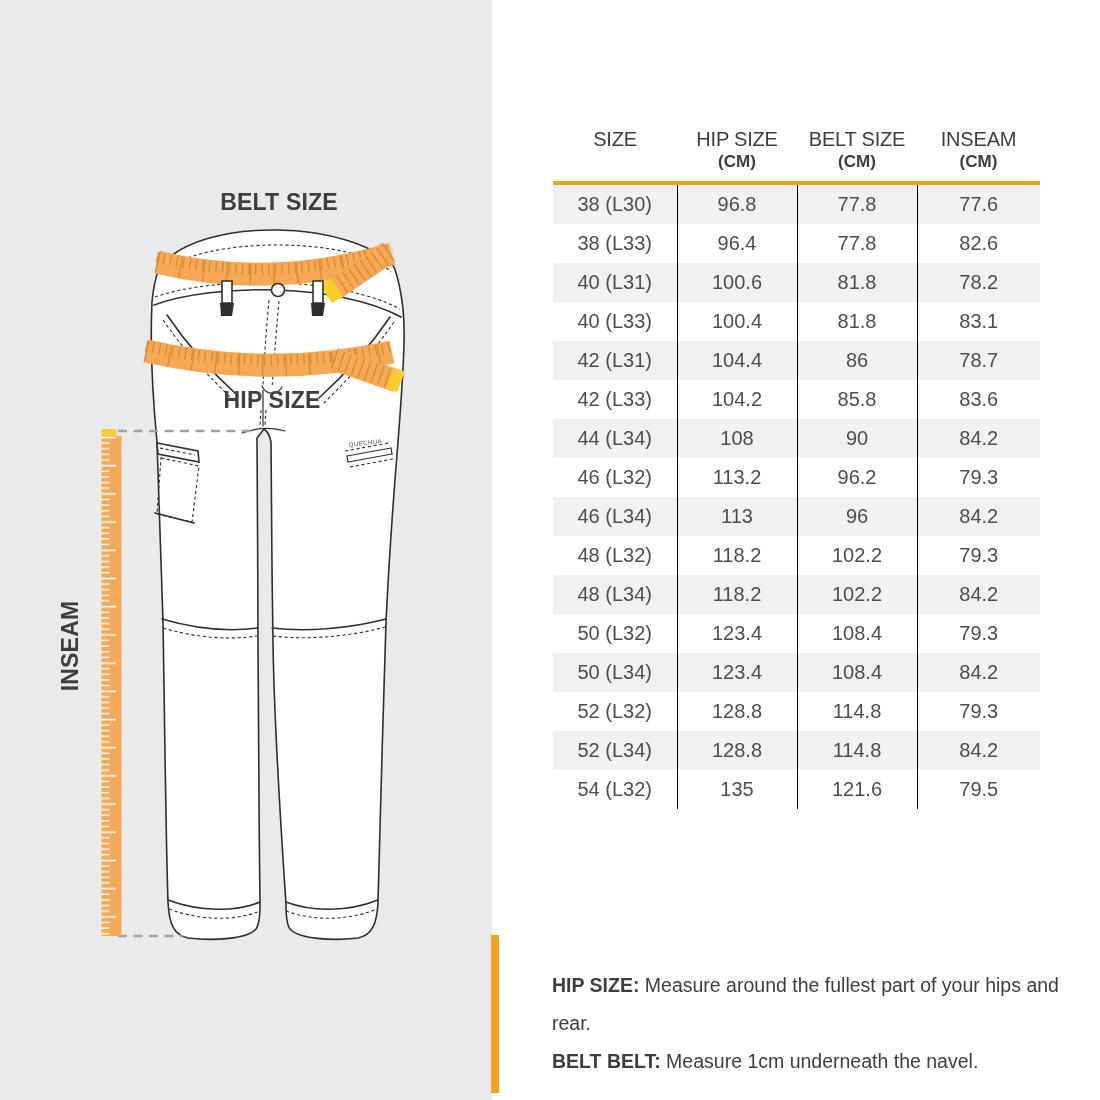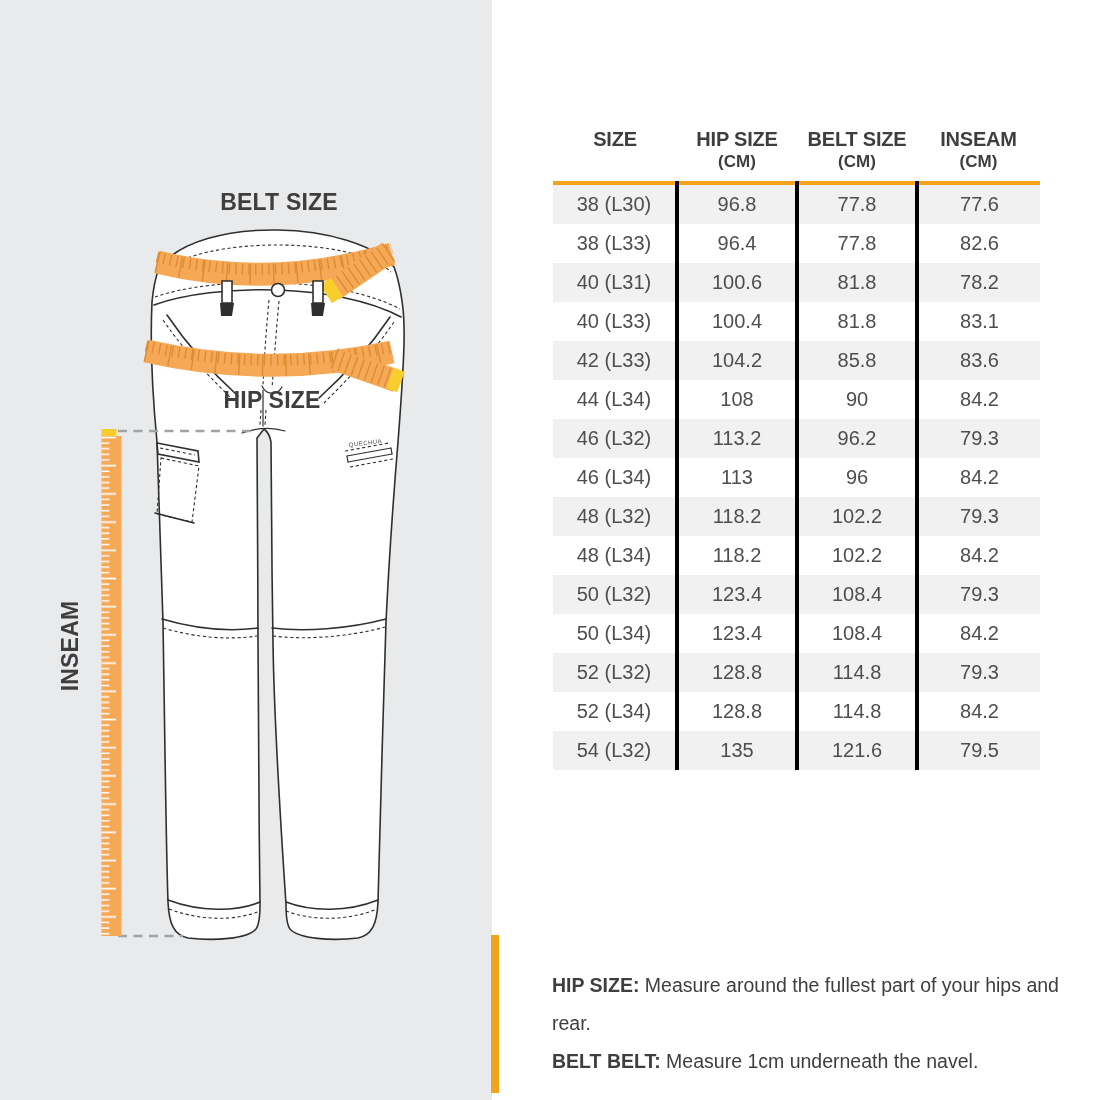--- a/index.html
+++ b/index.html
@@ -15,25 +15,25 @@
   .lbl{position:absolute;font-weight:bold;font-size:23px;color:var(--text);
        white-space:nowrap;transform:translate(-50%,-50%);letter-spacing:.2px;}
   .lbl.inseam{transform:translate(-50%,-50%) rotate(-90deg);}
 
   .accent-bar{position:absolute;left:491px;top:935px;width:8px;height:158px;background:var(--accent);}
 
   table.sizes{position:absolute;left:553px;top:128px;width:487px;border-collapse:collapse;
               table-layout:fixed;color:#4E4E4E;}
   table.sizes thead tr{border-bottom:4px solid var(--accent);}
   table.sizes th{vertical-align:top;padding:0 0 9px 0;font-size:20px;color:var(--text);}
-  .hl{display:block;font-weight:bold;letter-spacing:-.2px;}
+  .hl{display:block;font-weight:normal;letter-spacing:-.2px;}
   .hu{display:block;font-size:17px;font-weight:bold;margin-top:1px;min-height:15px;}
   table.sizes tbody td{height:39px;text-align:center;font-size:20px;padding:0;}
   table.sizes tbody tr:nth-child(odd){background:var(--row-stripe);}
-  table.sizes tbody td + td{border-left:4px solid #000000;}
+  table.sizes tbody td + td{border-left:1px solid #000000;}
 
   .notes{position:absolute;left:552px;top:966px;font-size:19.5px;color:var(--text);line-height:38px;}
   .note b{font-weight:bold;}
 
   
   .fillw{fill:#fff;stroke:#2F2F2F;stroke-width:1.6;}
   .outline{fill:none;stroke:#2F2F2F;stroke-width:1.6;stroke-linecap:round;}
   .thin{fill:none;stroke:#2F2F2F;stroke-width:1.2;stroke-linecap:round;}
   .stitch{fill:none;stroke:#2F2F2F;stroke-width:1.1;stroke-dasharray:3.2 2.6;}
   .guide{fill:none;stroke:#9FA3A6;stroke-width:2.4;stroke-dasharray:9 6.5;}
@@ -199,20 +199,26 @@
           <td>81.8</td>
           <td>78.2</td>
         </tr>
         <tr>
           <td>40 (L33)</td>
           <td>100.4</td>
           <td>81.8</td>
           <td>83.1</td>
         </tr>
         <tr>
+          <td>42 (L31)</td>
+          <td>104.4</td>
+          <td>86</td>
+          <td>78.7</td>
+        </tr>
+        <tr>
           <td>42 (L33)</td>
           <td>104.2</td>
           <td>85.8</td>
           <td>83.6</td>
         </tr>
         <tr>
           <td>44 (L34)</td>
           <td>108</td>
           <td>90</td>
           <td>84.2</td>

